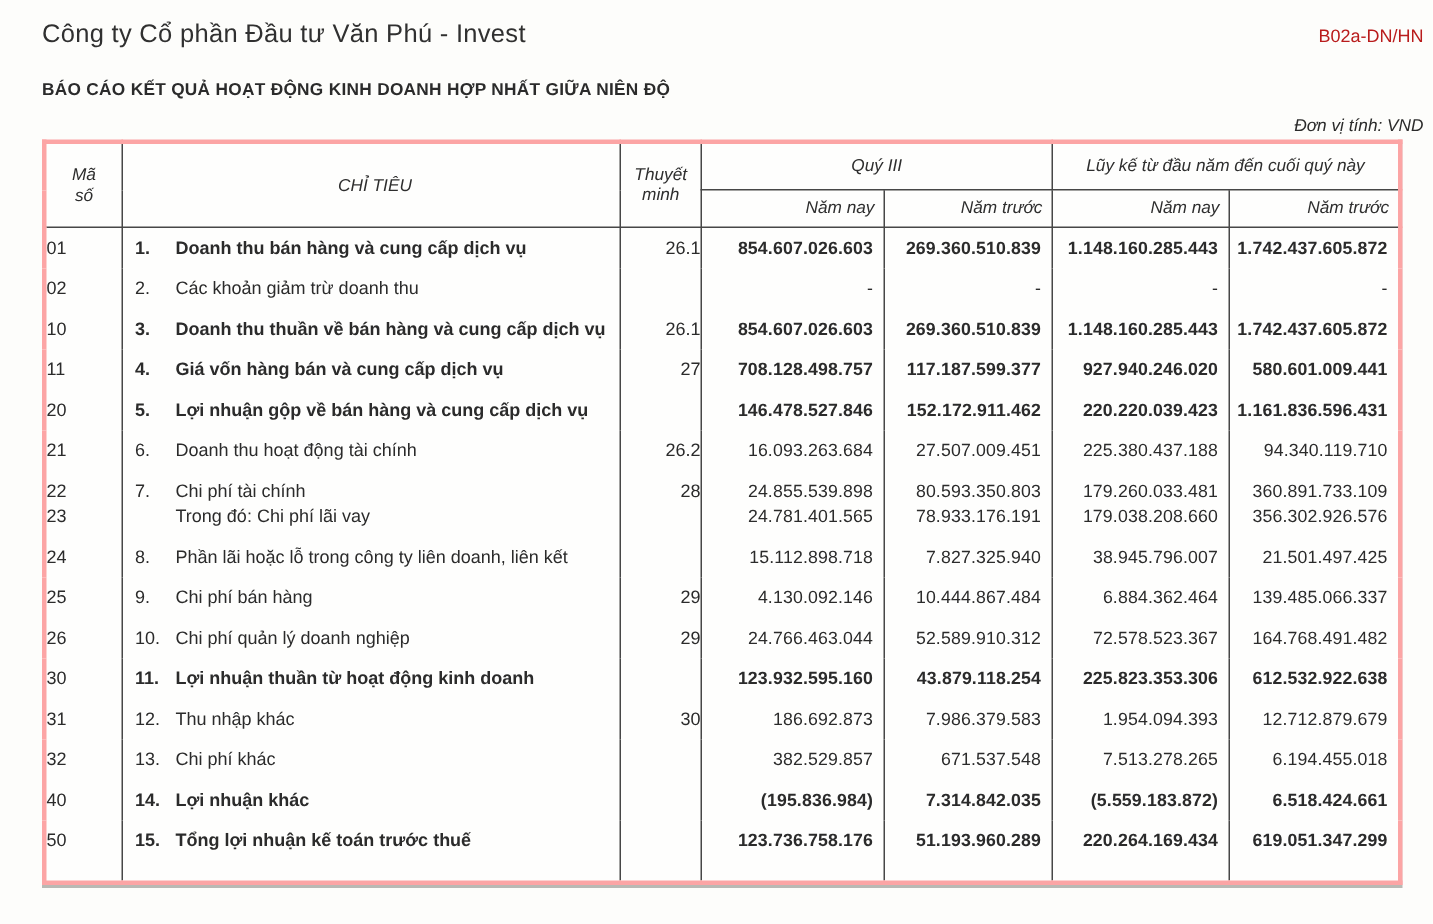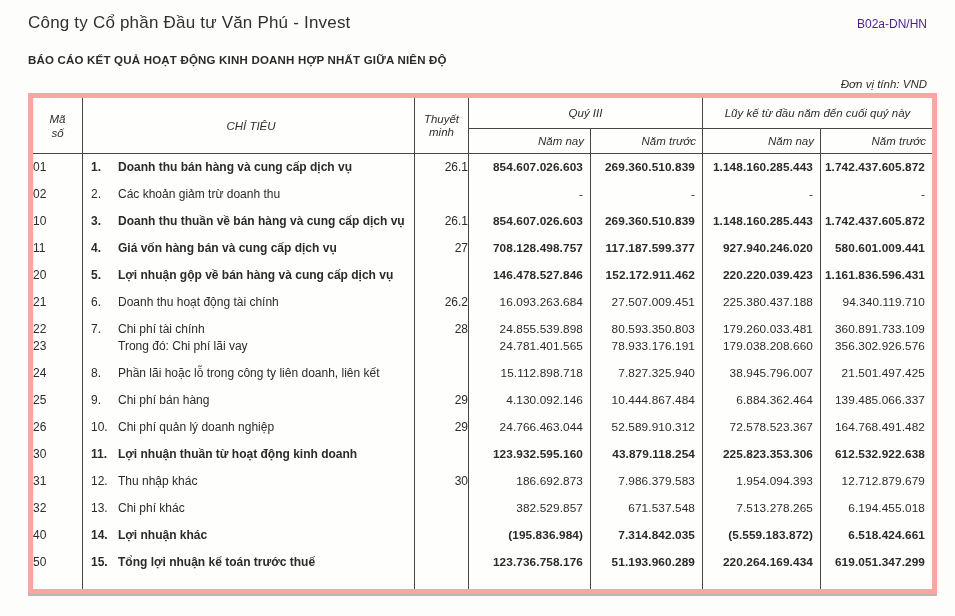--- a/index.html
+++ b/index.html
@@ -7,35 +7,35 @@
     width: 955px; height: 616px;
     background: #fdfdfb;
     overflow: hidden;
     font-family: "Liberation Sans", sans-serif;
     color: #2b2b2b;
     -webkit-font-smoothing: antialiased;
   }
   .page { position: relative; width: 955px; height: 616px; }
 
   
-  .doc-head { padding: 13px 28px 0 28px; }
+  .doc-head { padding: 13px 6px 0 28px; }
   .head-row { display: flex; justify-content: space-between; align-items: flex-start; }
   .company { font-size: 17px; letter-spacing: .2px; color: #303030; }
-  .form-code { font-size: 12px; margin-top: 4px; color: #4c1d95; }
+  .form-code { font-size: 12px; margin-top: 4px; color: #b91c1c; }
   .report-title { margin-top: 21px; font-size: 11.5px; font-weight: bold; letter-spacing: .2px; }
   .report-period { margin-top: 3px; font-size: 11.5px; }
   .unit-note { margin-top: 12px; margin-bottom: 3px; text-align: right; font-size: 11.5px; font-style: italic; }
 
   
   table.report {
     margin-left: 28px;
     width: 904px;
     border-collapse: collapse;
     table-layout: fixed;
-    border: 5px solid #fca5a5;
+    border: 3px solid #fca5a5;
     box-shadow: 0 2px 0 #b9b9b4;
     background: #fefefd;
   }
   col.c-code   { width: 52px; }
   col.c-item   { width: 332px; }
   col.c-note   { width: 54px; }
   col.c-q3now  { width: 122px; }
   col.c-q3prev { width: 112px; }
   col.c-lknow  { width: 118px; }
   col.c-lkprev { width: 114px; }

